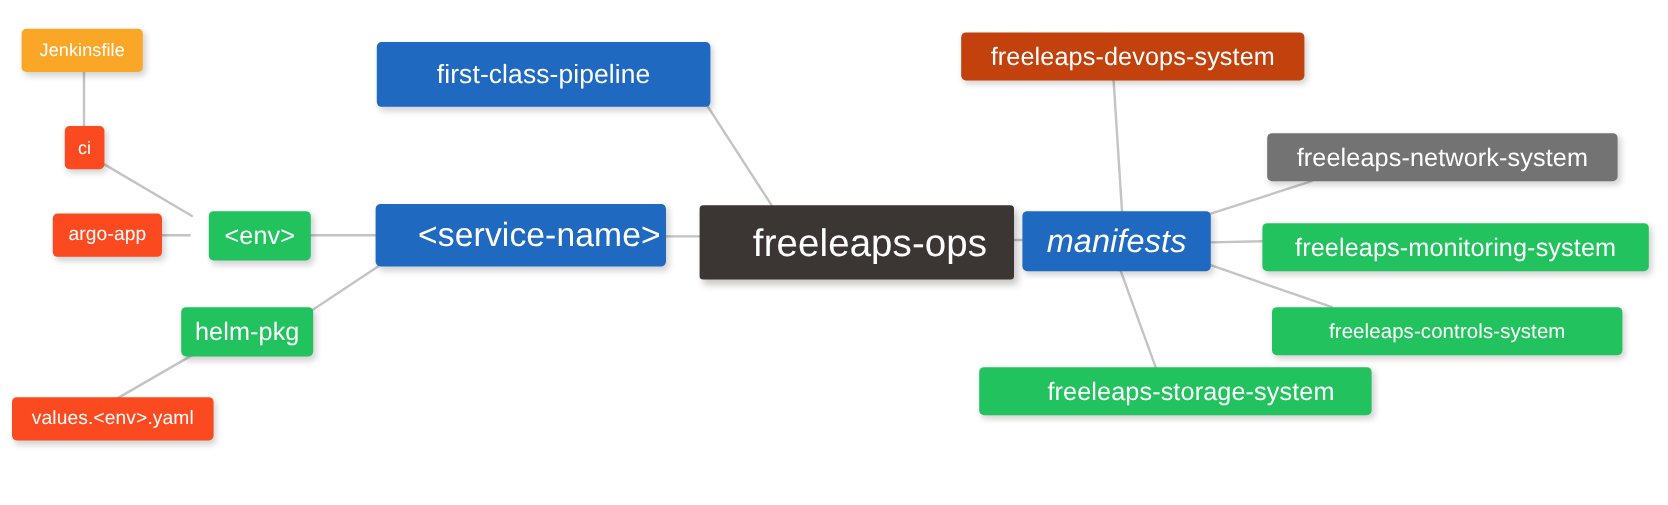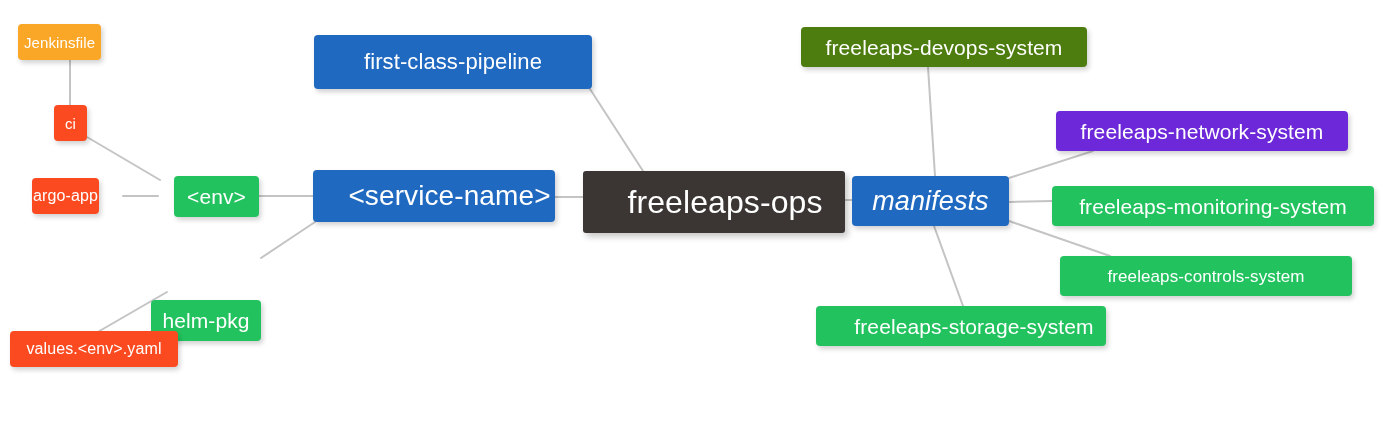--- a/index.html
+++ b/index.html
@@ -59,29 +59,29 @@
       <line x1="590" y1="89" x2="643" y2="171" stroke="#c4c4c4" stroke-width="2" stroke-linecap="round"></line>
       <line x1="555" y1="197" x2="583" y2="197" stroke="#c4c4c4" stroke-width="2" stroke-linecap="round"></line>
       <line x1="845" y1="200" x2="852" y2="200" stroke="#c4c4c4" stroke-width="2" stroke-linecap="round"></line>
       <line x1="935" y1="176" x2="928" y2="67" stroke="#c4c4c4" stroke-width="2" stroke-linecap="round"></line>
       <line x1="1009" y1="178" x2="1093" y2="151" stroke="#c4c4c4" stroke-width="2" stroke-linecap="round"></line>
       <line x1="1009" y1="202" x2="1052" y2="201" stroke="#c4c4c4" stroke-width="2" stroke-linecap="round"></line>
       <line x1="1009" y1="221" x2="1110" y2="256" stroke="#c4c4c4" stroke-width="2" stroke-linecap="round"></line>
       <line x1="934" y1="226" x2="963" y2="306" stroke="#c4c4c4" stroke-width="2" stroke-linecap="round"></line>
     </svg>
   <div id="node-layer">
-      <div class="node" style="left: 18px; top: 24px; width: 83px; height: 36px; background: rgb(250, 166, 39); font-size: 15px;">Jenkinsfile</div>
+      <div class="node" style="left: 18px; top: 24px; width: 101px; height: 36px; background: rgb(250, 166, 39); font-size: 15px;">Jenkinsfile</div>
       <div class="node" style="left: 54px; top: 105px; width: 33px; height: 36px; background: rgb(251, 74, 31); font-size: 15px;">ci</div>
-      <div class="node" style="left: 32px; top: 178px; width: 67px; height: 36px; background: rgb(251, 74, 31); font-size: 16px;">argo-app</div>
+      <div class="node" style="left: 44px; top: 178px; width: 91px; height: 36px; background: rgb(251, 74, 31); font-size: 16px;">argo-app</div>
       <div class="node" style="left: 158px; top: 176px; width: 85px; height: 41px; background: rgb(34, 195, 94); font-size: 21px; margin-left: 16px;">&lt;env&gt;</div>
-      <div class="node" style="left: 151px; top: 256px; width: 110px; height: 41px; background: rgb(34, 195, 94); font-size: 21px; margin-top: 44px;">helm-pkg</div>
+      <div class="node" style="left: 151px; top: 256px; width: 110px; height: 41px; background: rgb(34, 195, 94); font-size: 21px;">helm-pkg</div>
       <div class="node" style="left: 10px; top: 331px; width: 168px; height: 36px; background: rgb(251, 74, 31); font-size: 16px; text-align: right;">values.&lt;env&gt;.yaml</div>
       <div class="node" style="left: 314px; top: 35px; width: 278px; height: 54px; background: rgb(32, 105, 192); font-size: 22px;">first-class-pipeline</div>
       <div class="node" style="left: 313px; top: 170px; width: 242px; height: 52px; background: rgb(32, 105, 192); font-size: 28px; padding-left: 41px;">&lt;service-name&gt;</div>
       <div class="node root" style="left: 583px; top: 171px; width: 262px; height: 62px; background: rgb(59, 54, 52); font-size: 32px;">freeleaps-ops</div>
       <div class="node" style="left: 852px; top: 176px; width: 157px; height: 50px; background: rgb(32, 105, 192); font-size: 27px; font-style: italic;">manifests</div>
-      <div class="node" style="left: 801px; top: 27px; width: 286px; height: 40px; background: #4d7c0f; font-size: 21px;">freeleaps-devops-system</div>
-      <div class="node" style="left: 1056px; top: 111px; width: 292px; height: 40px; background: #6d28d9; font-size: 21px;">freeleaps-network-system</div>
+      <div class="node" style="left: 801px; top: 27px; width: 286px; height: 40px; background: #c2410c; font-size: 21px;">freeleaps-devops-system</div>
+      <div class="node" style="left: 1056px; top: 111px; width: 292px; height: 40px; background: #737373; font-size: 21px;">freeleaps-network-system</div>
       <div class="node" style="left: 1052px; top: 186px; width: 322px; height: 40px; background: rgb(34, 195, 94); font-size: 21px;">freeleaps-monitoring-system</div>
       <div class="node" style="left: 1060px; top: 256px; width: 292px; height: 40px; background: rgb(34, 195, 94); font-size: 17px;">freeleaps-controls-system</div>
-      <div class="node" style="left: 816px; top: 306px; width: 290px; height: 40px; background: rgb(34, 195, 94); font-size: 21px; padding-left: 36px;">freeleaps-storage-system</div>
+      <div class="node" style="left: 816px; top: 306px; width: 327px; height: 40px; background: rgb(34, 195, 94); font-size: 21px; padding-left: 36px;">freeleaps-storage-system</div>
     </div>
 </div>
 
 </body></html>

